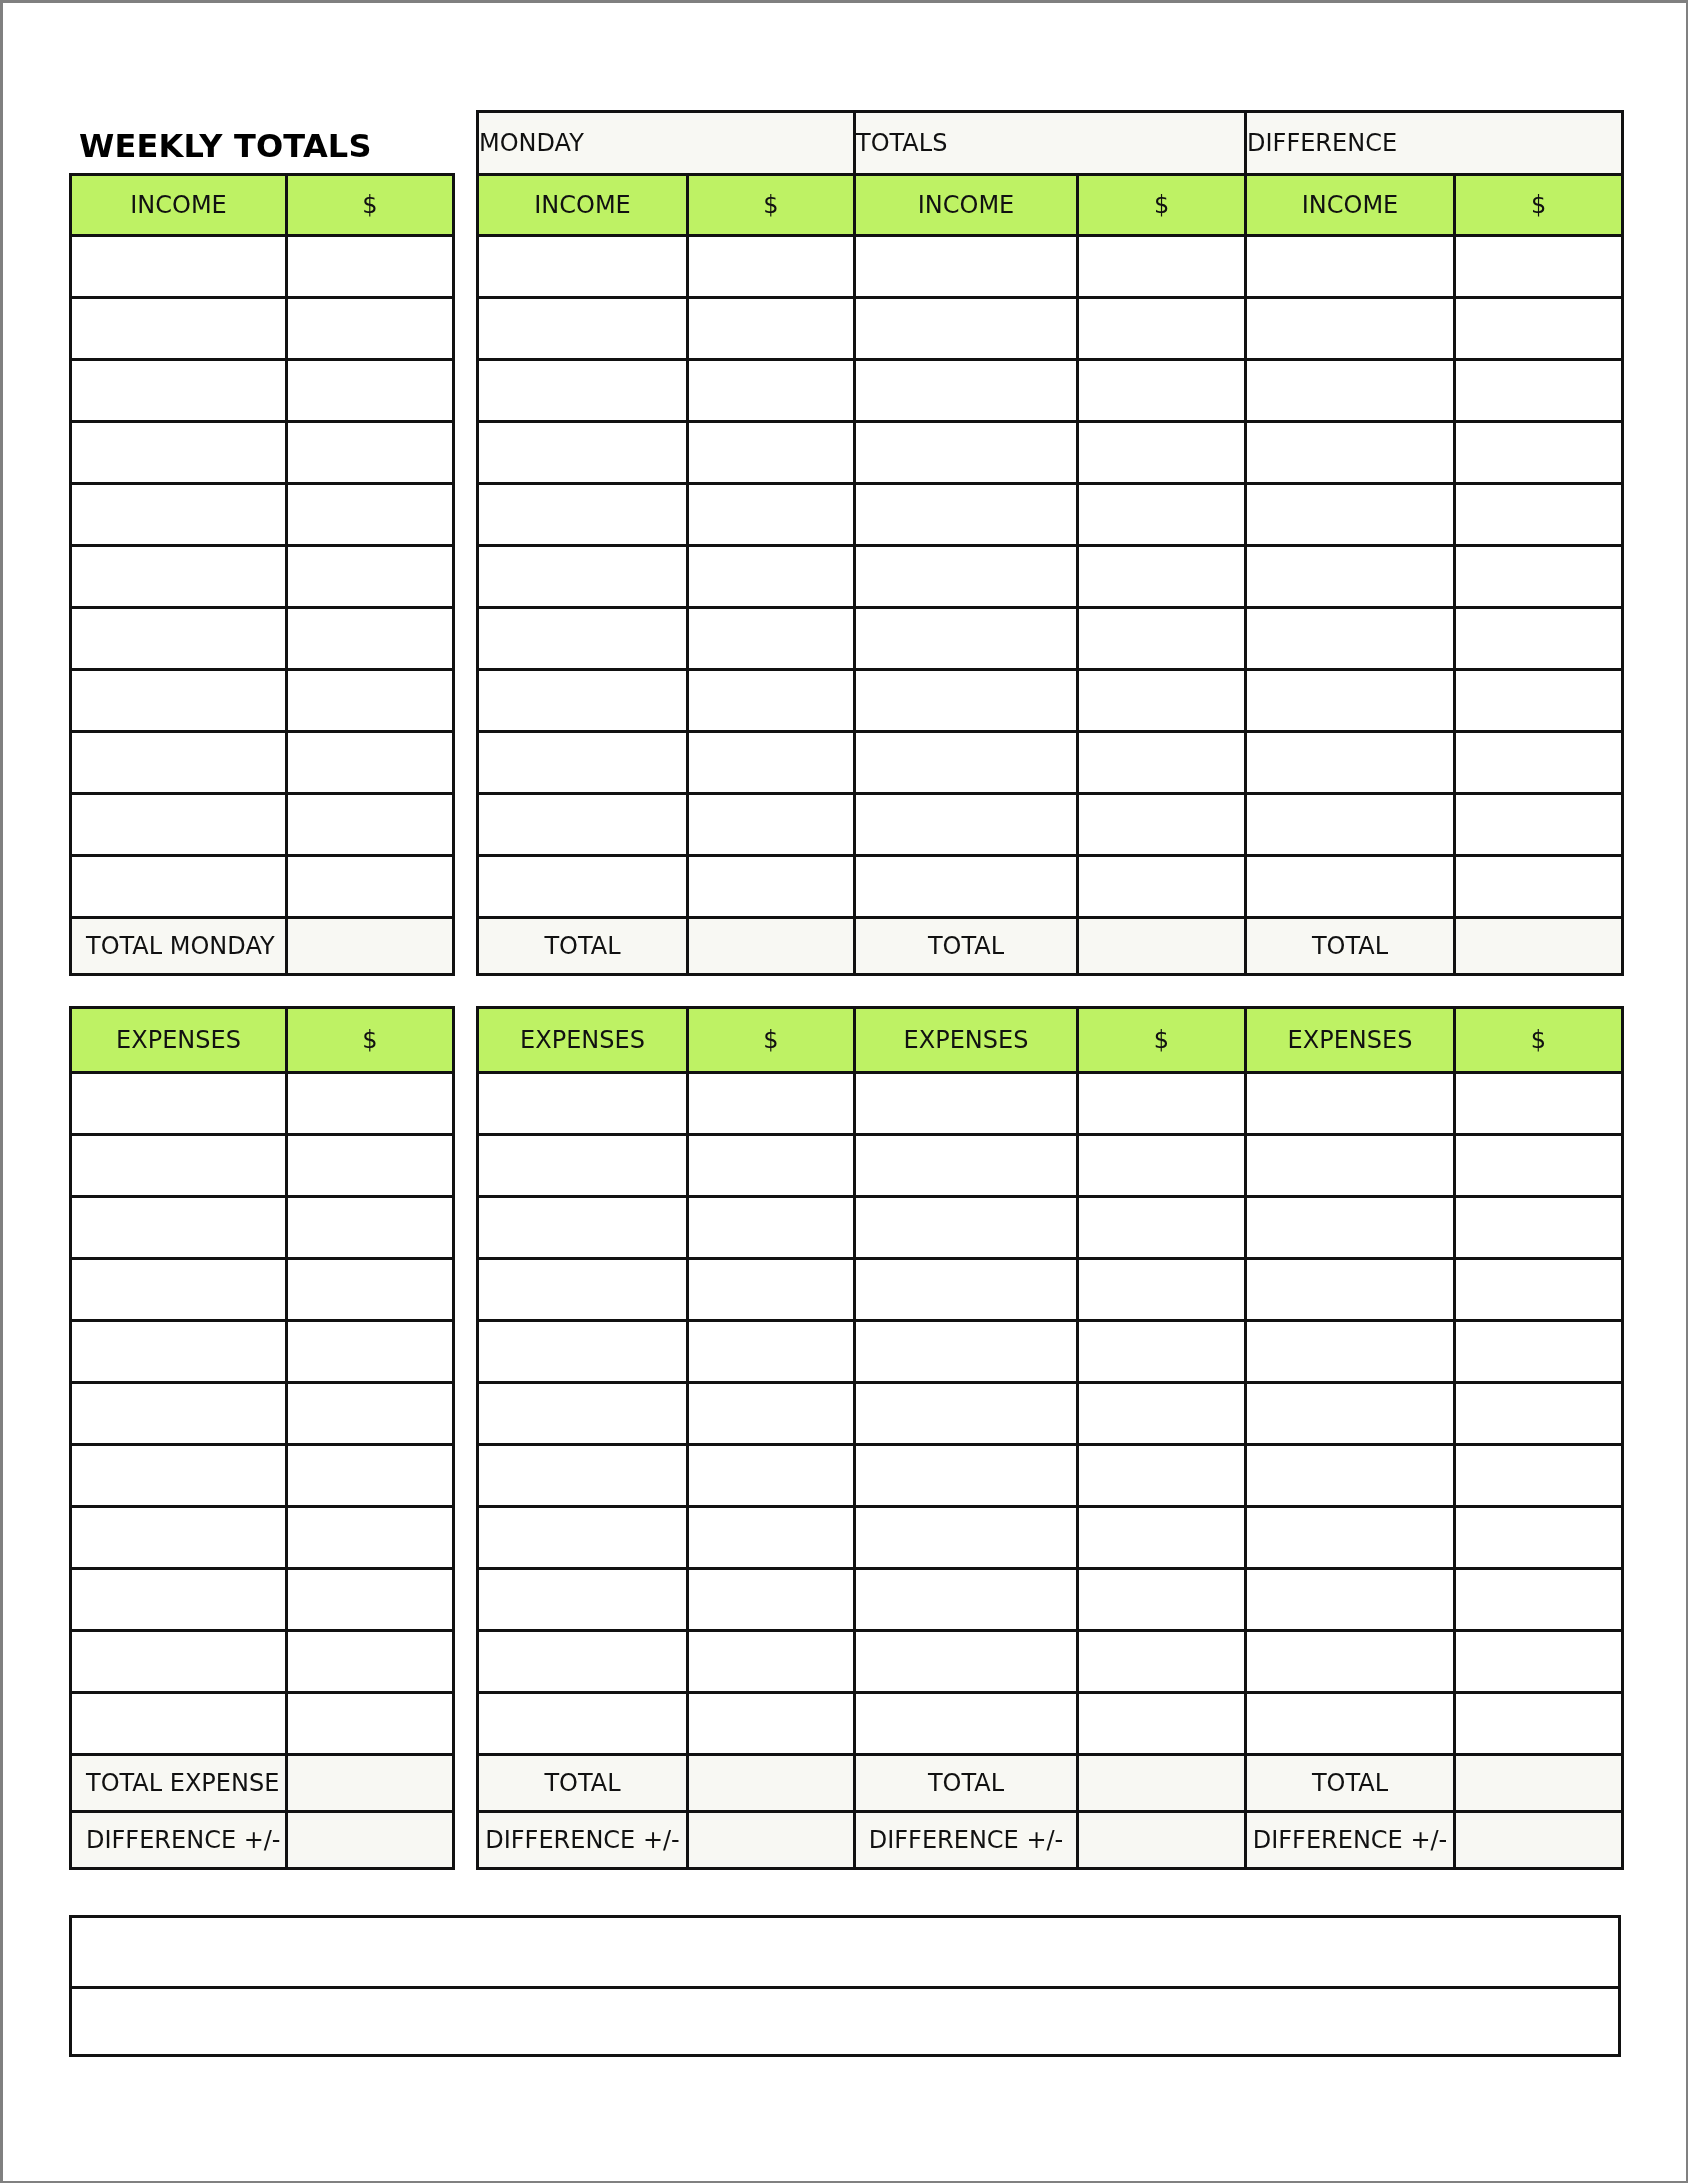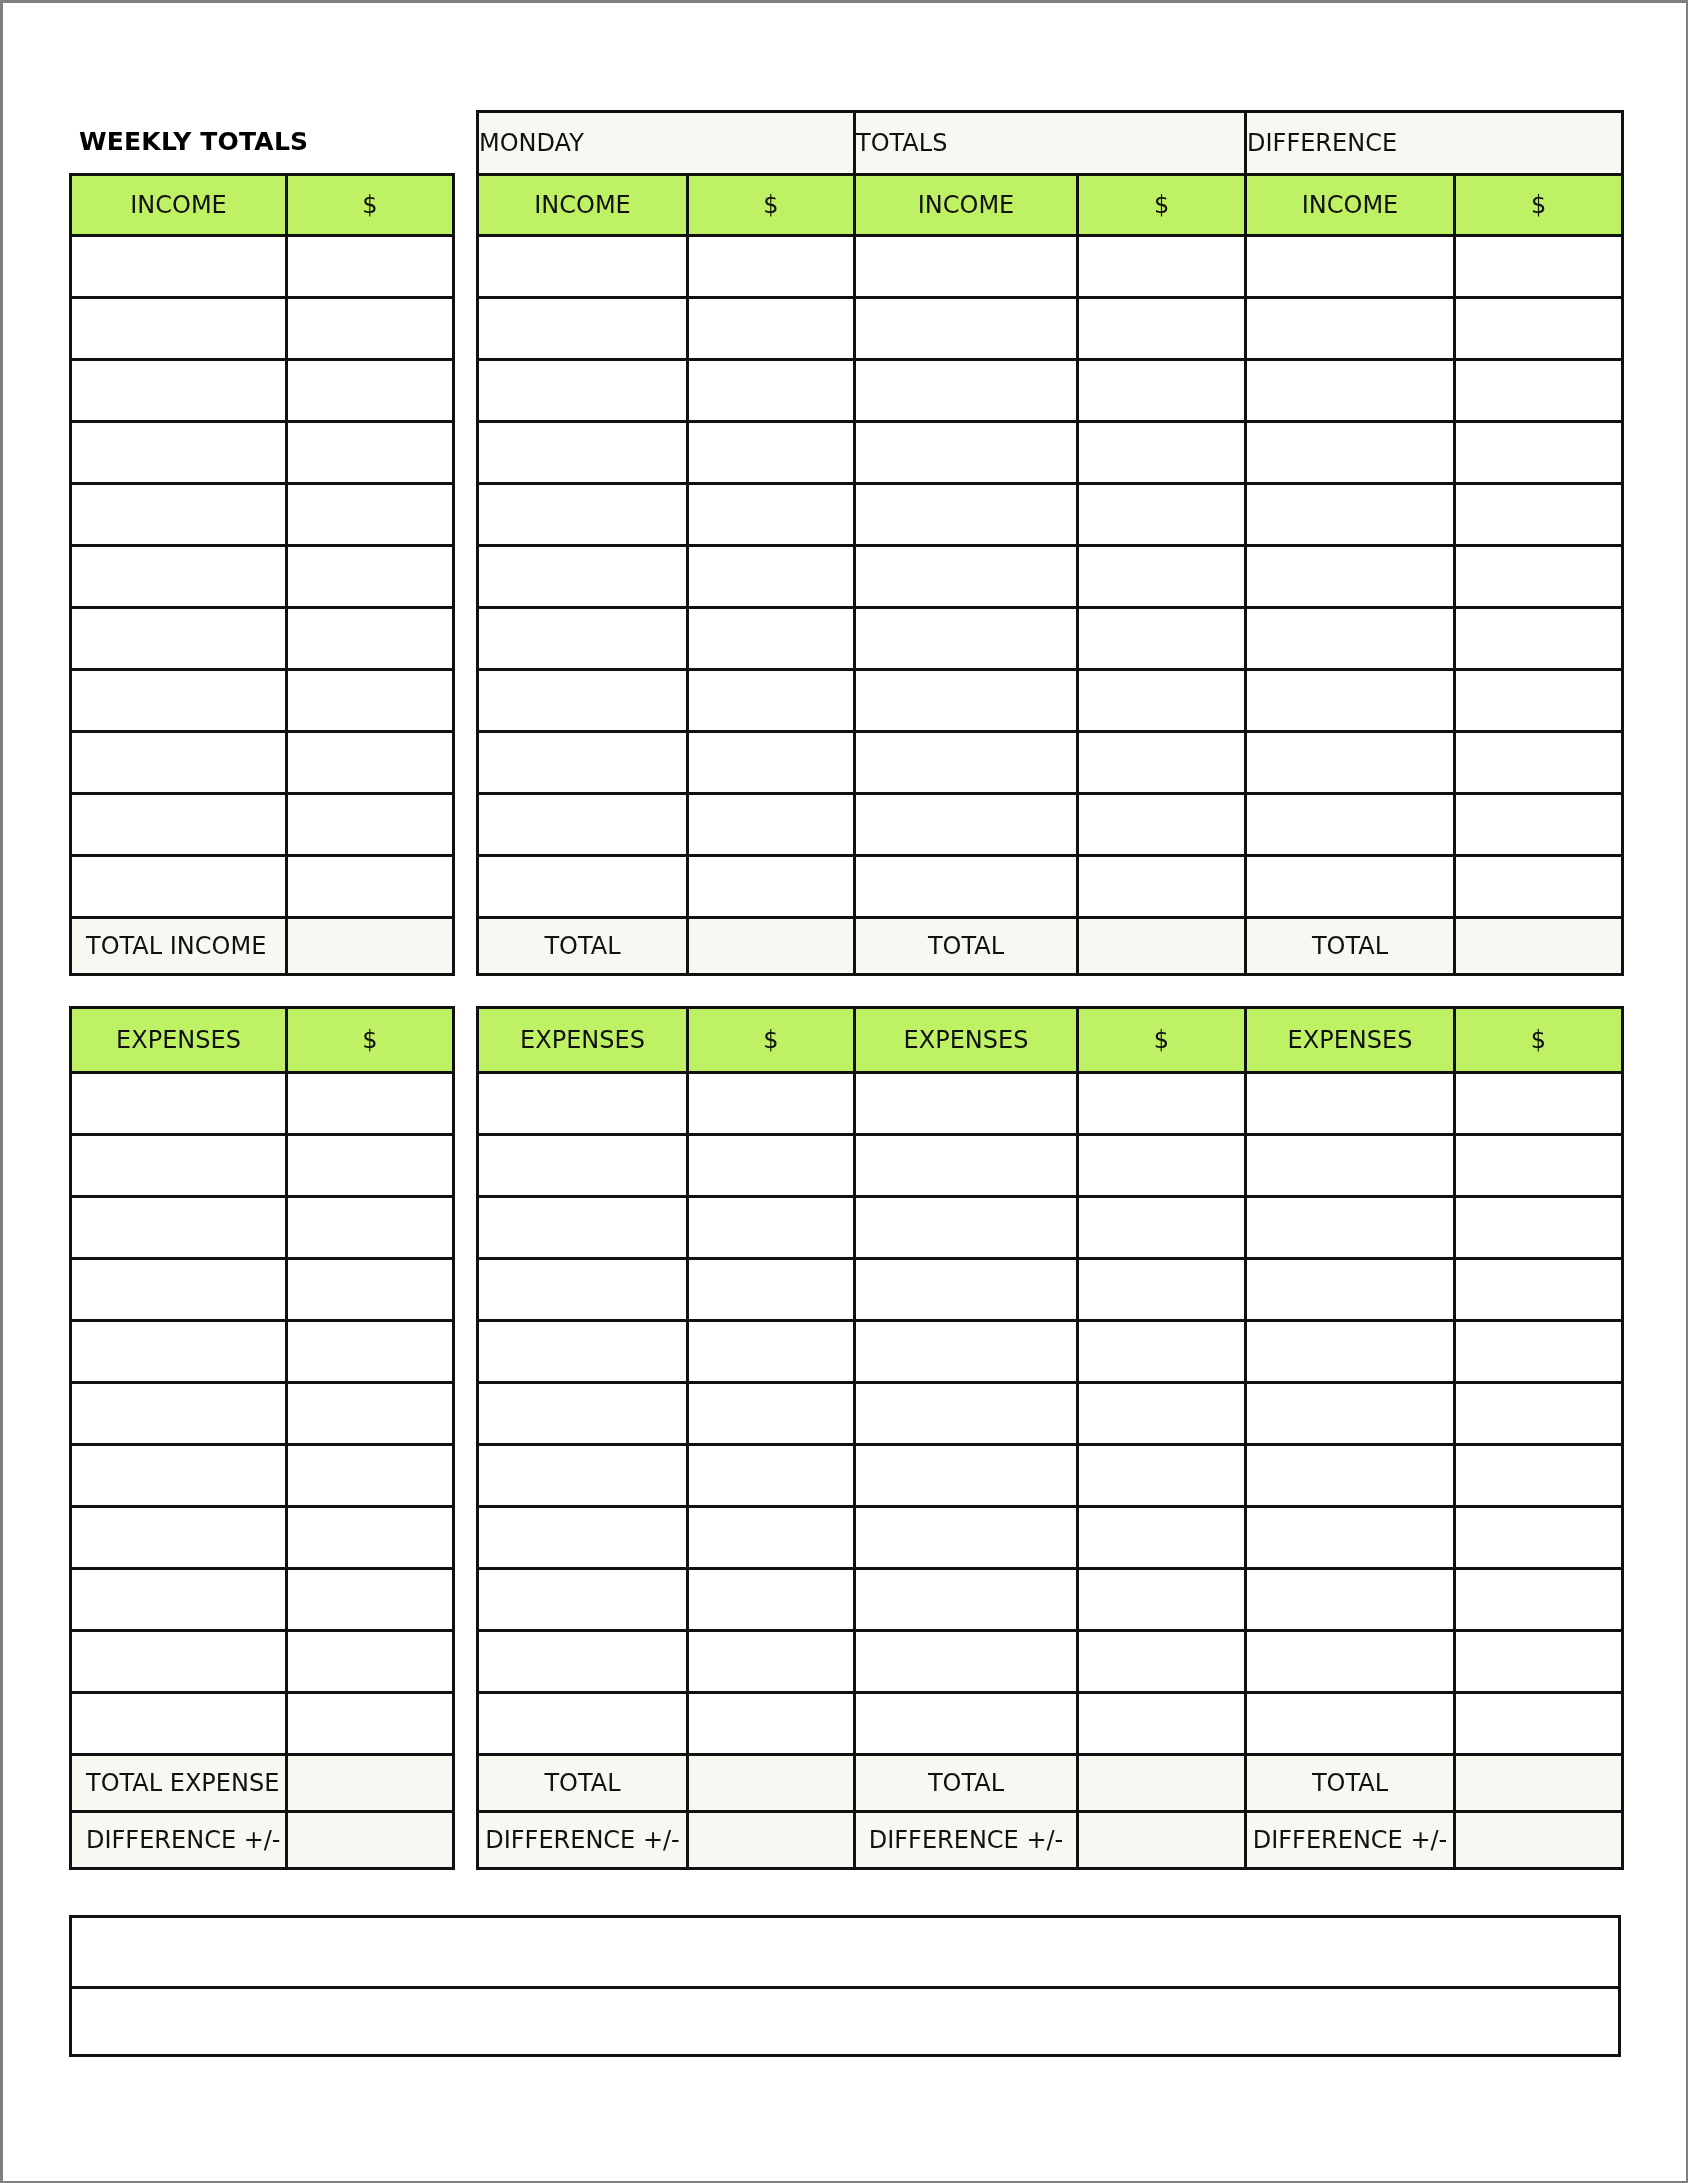--- a/index.html
+++ b/index.html
@@ -1,20 +1,20 @@
 <!DOCTYPE html>
 <html><head>
 <meta charset="utf-8">
 <style>
   html, body { margin: 0; padding: 0; background: #ffffff; }
   body { width: 1689px; height: 2184px; position: relative; overflow: hidden;
          font-family: "DejaVu Sans", "Liberation Sans", sans-serif; }
   .page { position: absolute; left: 0; top: 0; width: 1683px; height: 2178px;
           border: 3px solid #808080; background: #ffffff; }
-  .title { position: absolute; left: 79px; top: 127px; font-size: 25px; font-weight: bold;
+  .title { position: absolute; left: 79px; top: 127px; font-size: 32px; font-weight: bold;
            color: #000; letter-spacing: 0.2px; font-family: "DejaVu Sans", sans-serif; }
   table.grid { position: absolute; border-collapse: collapse; table-layout: fixed; }
   table.grid td { border: 3px solid #111; padding: 0; box-sizing: border-box; font-size: 24px; color: #111; }
   .dayrow td { background: #f8f8f3; text-align: left; padding-left: 10px; font-size: 26px; }
   .hdr td { background: #bef264; color: #fff; text-align: center; font-size: 26px;
             border-left-color: #ffffff; border-right-color: #ffffff; }
   .hdr td:first-child { border-left-color: #111; }
   .hdr td:last-child { border-right-color: #111; }
   .hdr td { border-top-color: #111; border-bottom-color: #111; }
   .cell { background: #fff; }
@@ -85,21 +85,21 @@
         <td class="cell"></td>
         <td class="cell"></td>
       </tr>
       <tr style="height: 62px;">
         <td class="cell"></td>
         <td class="cell"></td>
       </tr>
     </tbody>
     <tbody>
       <tr class="tot" style="height:57px">
-    <td class="lbl-left">TOTAL INCOME</td>
+    <td class="lbl-left">TOTAL MONDAY</td>
     <td></td>
   </tr>
 </tbody>
   </table>
 
 <table class="grid" id="daily-income" style="left:476px; top:110px; width:1145px;padding-left:30px;">
   <colgroup>
     <col style="width:210px">
       <col style="width:167px">
     <col style="width:223px">

